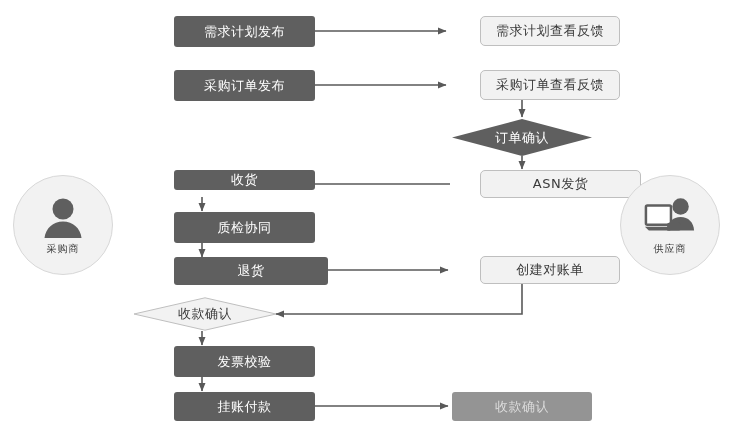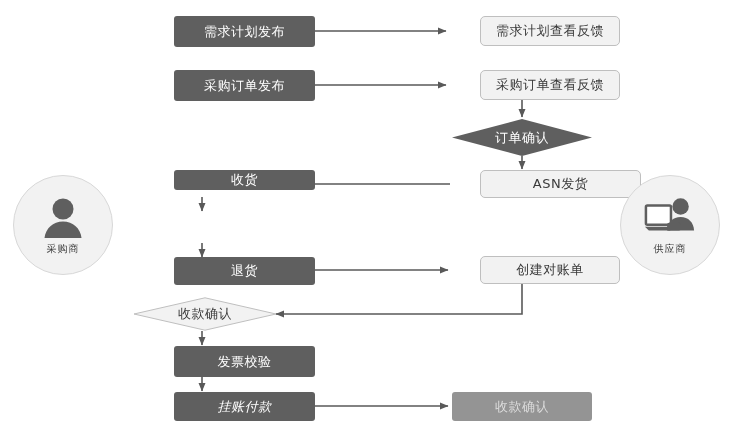--- a/index.html
+++ b/index.html
@@ -116,37 +116,40 @@
   </div>
 
   <div class="node dark" style="left:131px;top:70px;width:141px;height:31px;">
     <span>采购订单发布</span>
   </div>
 
   <div class="node dark" style="left:131px;top:170px;width:141px;height:20px;">
     <span>收货</span>
   </div>
 
-
-  <div class="node dark" style="left:131px;top:257px;width:141px;height:28px;">
+  <div class="node dark" style="left:131px;top:212px;width:141px;height:31px;">
+    <span>质检协同</span>
+  </div>
+
+  <div class="node dark" style="left:131px;top:257px;width:154px;height:28px;">
     <span>退货</span>
   </div>
 
   <div class="diamond light" style="left:133px;top:297px;width:144px;height:34px;">
     <svg class="dshape" width="144" height="34">
       <polygon points="72,0.8 143,17 72,33.2 1,17" fill="#f2f2f2" stroke="#bfbfbf" stroke-width="1"></polygon>
     </svg>
     <span class="dlabel">收款确认</span>
   </div>
 
   <div class="node dark" style="left:131px;top:346px;width:141px;height:31px;">
     <span>发票校验</span>
   </div>
 
-  <div class="node dark" style="left:131px;top:392px;width:141px;height:29px;font-style:italic;">
+  <div class="node dark" style="left:131px;top:392px;width:141px;height:29px;">
     <span>挂账付款</span>
   </div>
 
   <div class="node light" style="left:452px;top:16px;width:140px;height:30px;">
     <span>需求计划查看反馈</span>
   </div>
 
   <div class="node light" style="left:452px;top:70px;width:140px;height:30px;">
     <span>采购订单查看反馈</span>
   </div>

